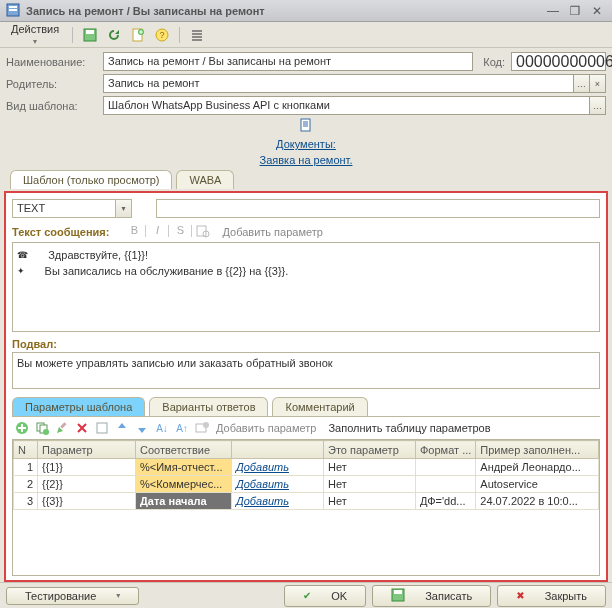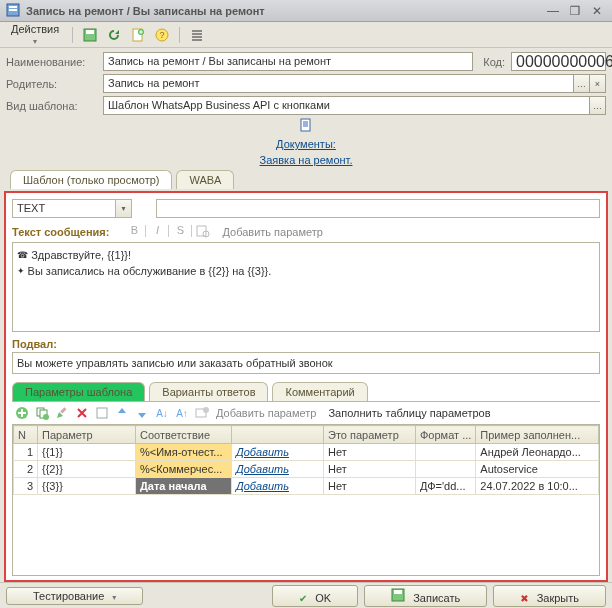--- a/index.html
+++ b/index.html
@@ -48,47 +48,47 @@
   .long-input { flex:1; height:19px; border:1px solid #b9b59d; background:#fff; }
 
   .msg-toolbar { display:flex; align-items:center; gap:8px; margin-bottom:2px; }
   .msg-toolbar .field-label { margin:0; }
   .msg-fmt { display:flex; gap:4px; color:#aaa; font-size:11px; margin-left:10px; }
   .msg-fmt span { width:14px; text-align:center; }
   .msg-fmt .vsep { width:1px; background:#ccc; height:12px; margin-top:1px; }
   .add-param-link { color:#888; margin-left:4px; }
 
   .msg-box { border:1px solid #b9b59d; background:#fff; min-height:90px; padding:4px; font-size:11px; line-height:15px; margin-bottom:6px; }
-  .msg-box .line { display:flex; align-items:center; gap:3px; }
+  .msg-box .line { display:flex; align-items:center; gap:20px; }
   .bullet1::before { content:"☎"; font-size:9px; color:#333; }
   .bullet2::before { content:"✦"; font-size:9px; color:#333; }
 
-  .footer-box { border:1px solid #b9b59d; background:#fff; height:22px; padding:2px 4px; margin-bottom:8px; font-size:11px; line-height:17px; overflow:hidden; }
+  .footer-box { border:1px solid #b9b59d; background:#fff; height:37px; padding:2px 4px; margin-bottom:8px; font-size:11px; line-height:17px; overflow:hidden; }
 
   .subtabs { display:flex; gap:4px; align-items:flex-end; border-bottom:1px solid #bcb89e; }
   .subtab { padding:3px 12px; border:1px solid #bcb89e; border-bottom:none; background:#f3f1e4; border-radius:6px 6px 0 0; color:#5a5437; }
-  .subtab.active { background:#22c55e; }
+  .subtab.active { background:#7dd3fc; }
 
   .grid-toolbar { display:flex; align-items:center; gap:4px; padding:3px 2px; }
   .grid-toolbar .gi { width:16px; height:16px; display:flex; align-items:center; justify-content:center; font-size:11px; }
   .grid-toolbar .txtlink { color:#888; margin-left:2px; }
   .grid-toolbar .txtlink2 { color:#333; margin-left:8px; }
 
   .grid { border:1px solid #b9b59d; background:#fff; flex:1; min-height:120px; overflow:hidden; }
   .grid table { width:100%; border-collapse:collapse; font-size:11px; }
   .grid th { background:linear-gradient(#f5f3e7,#e9e6d3); border:1px solid #c7c3aa; padding:2px 4px; text-align:left; font-weight:normal; color:#555; height:18px; white-space:nowrap; overflow:hidden; }
   .grid td { border:1px solid #e2dfcd; padding:2px 4px; height:17px; white-space:nowrap; overflow:hidden; }
   .grid td.num { text-align:right; width:20px; }
   .grid .hl-yellow { background:#ffe08a; }
   .grid .add-cell { color:#0a4b8c; text-decoration:underline; font-style:italic; }
   .grid tr.selrow td:nth-child(3) { background:#737373; color:#fff;font-weight:bold; }
 
   .bottombar { height:26px; border-top:1px solid #c7c5b8; display:flex; align-items:center; justify-content:space-between; padding:0 6px; background:#e8e6dc; }
   .bottombar .left { display:flex; align-items:center; gap:2px; }
-  .btn { display:flex; align-items:flex-end; gap:8px; padding:2px 26px; border:1px solid #a9a58c; background:linear-gradient(#faf9f1,#e7e4d2); border-radius:3px; font-size:11px; }
+  .btn { display:flex; align-items:center; gap:20px; padding:2px 18px; border:1px solid #a9a58c; background:linear-gradient(#faf9f1,#e7e4d2); border-radius:3px; font-size:11px; }
   .btn .ic { font-size:10px; }
 
   svg.ic { width:14px; height:14px; }
 
 </style>
 </head>
 <body>
 
 <div class="win">
 

